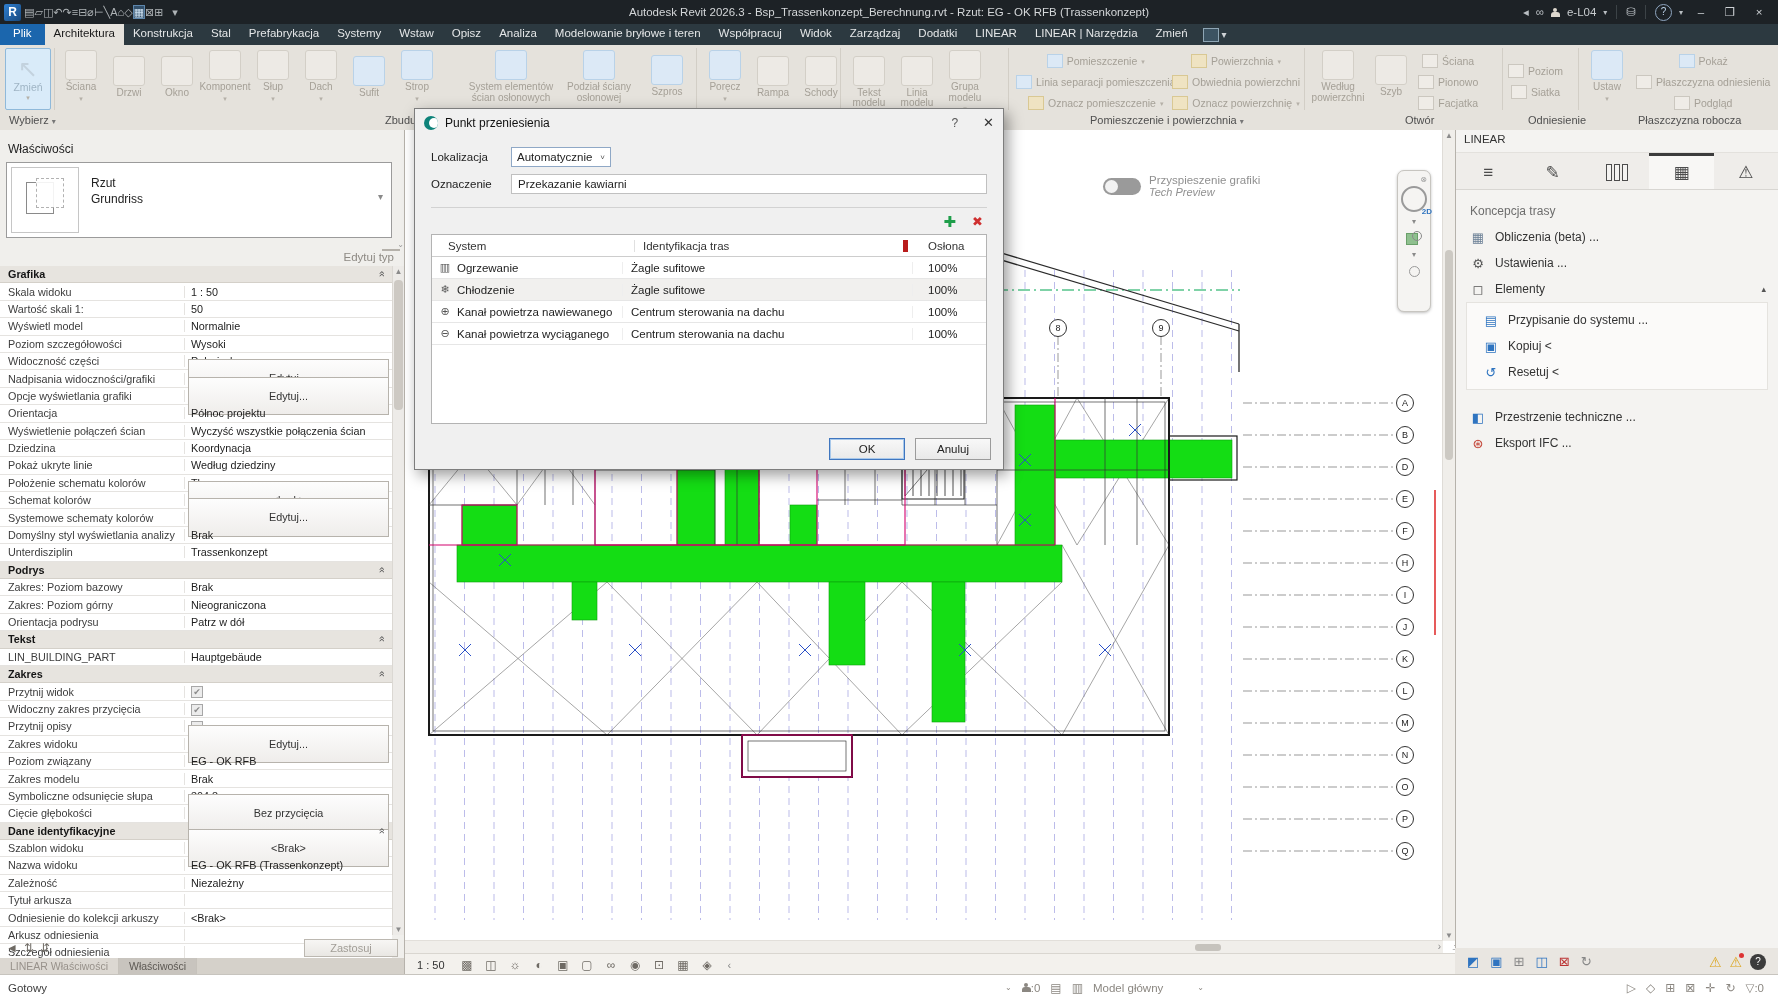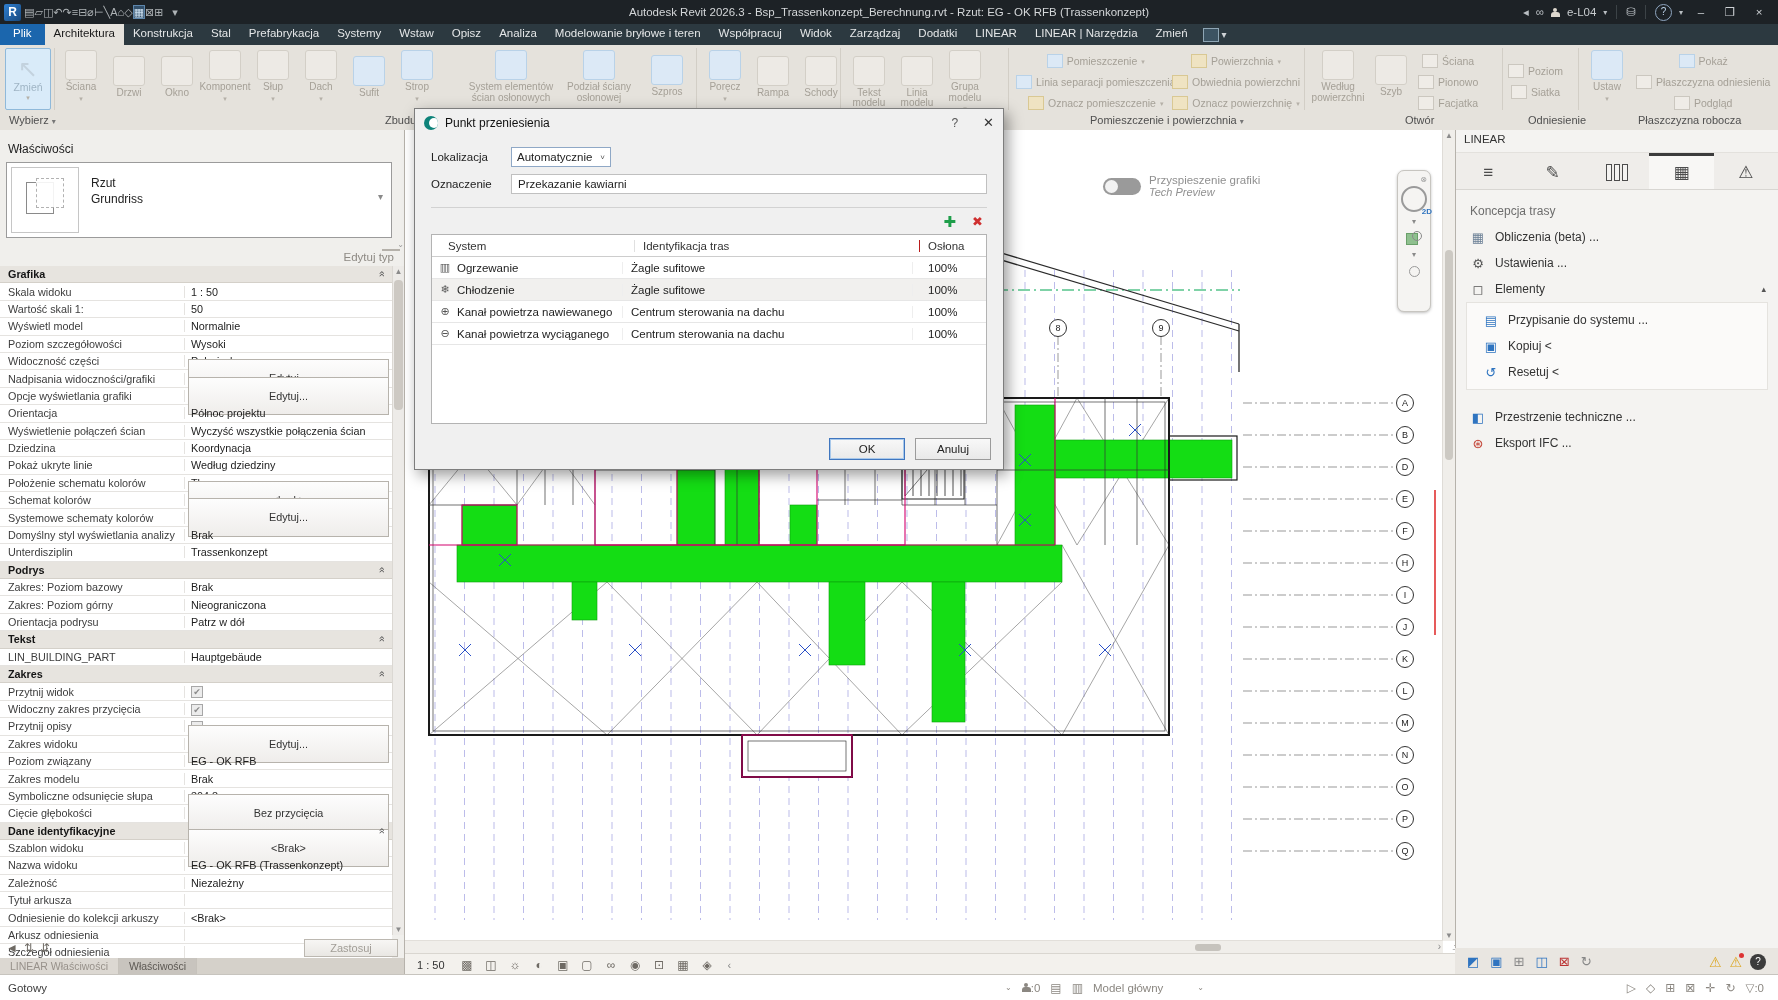--- a/index.html
+++ b/index.html
@@ -170,21 +170,21 @@
   .tinput.full{margin-left:0;}
   .ghost{color:#a9a9a9;}
   .dsep{border:none;border-top:1px solid #d2d2d2;margin:13px 0 0;}
   .addrow{display:flex;justify-content:flex-end;gap:16px;margin:7px 4px 5px;}
   .plus{color:#1e9e4a;font-weight:bold;font-size:15px;line-height:14px;}
   .del{color:#cf3030;font-weight:bold;font-size:13px;line-height:14px;}
   .dtable{border:1px solid #b3b3b3;height:188px;background:#fff;font-size:11.5px;overflow:hidden;}
   .dthead{display:flex;height:21px;border-bottom:1px solid #cdcdcd;color:#333;align-items:center;background:#fff;}
   .dthead .h1{flex:0 0 186px;padding-left:16px;}
   .dthead .h2{flex:1;border-left:1px solid #e0e0e0;padding-left:8px;}
-  .dthead .h3{flex:0 0 58px;border-left:1px solid #b91c1c;padding-left:8px;}
+  .dthead .h3{flex:0 0 58px;border-left:5px solid #b91c1c;padding-left:20px;}
   .dtrow{display:flex;height:21px;align-items:center;border-bottom:1px solid #e6e6e6;color:#222;}
   .dtrow:nth-of-type(2){background:#f1f0ee;}
   .dtrow .ti{flex:0 0 16px;margin-left:5px;color:#555;font-size:11px;text-align:center;}
   .dtrow .ts{flex:0 0 165px;padding-left:4px;white-space:nowrap;overflow:hidden;}
   .dtrow .tr{flex:1;border-left:1px solid #eee;padding-left:8px;white-space:nowrap;overflow:hidden;}
   .dtrow .tc{flex:0 0 58px;border-left:1px solid #eee;padding-left:15px;}
   .dlg-buttons{position:absolute;right:12px;bottom:9px;display:flex;gap:10px;}
   .btn{width:76px;height:22px;background:linear-gradient(#f8f8f8,#e9e9e9);border:1px solid #9b9b9b;
        font-size:11.5px;display:flex;align-items:center;justify-content:center;color:#222;box-sizing:border-box;}
   .btn.default{border:1px solid #3f76bf;box-shadow:0 0 0 1px #a8c8ea inset;}

